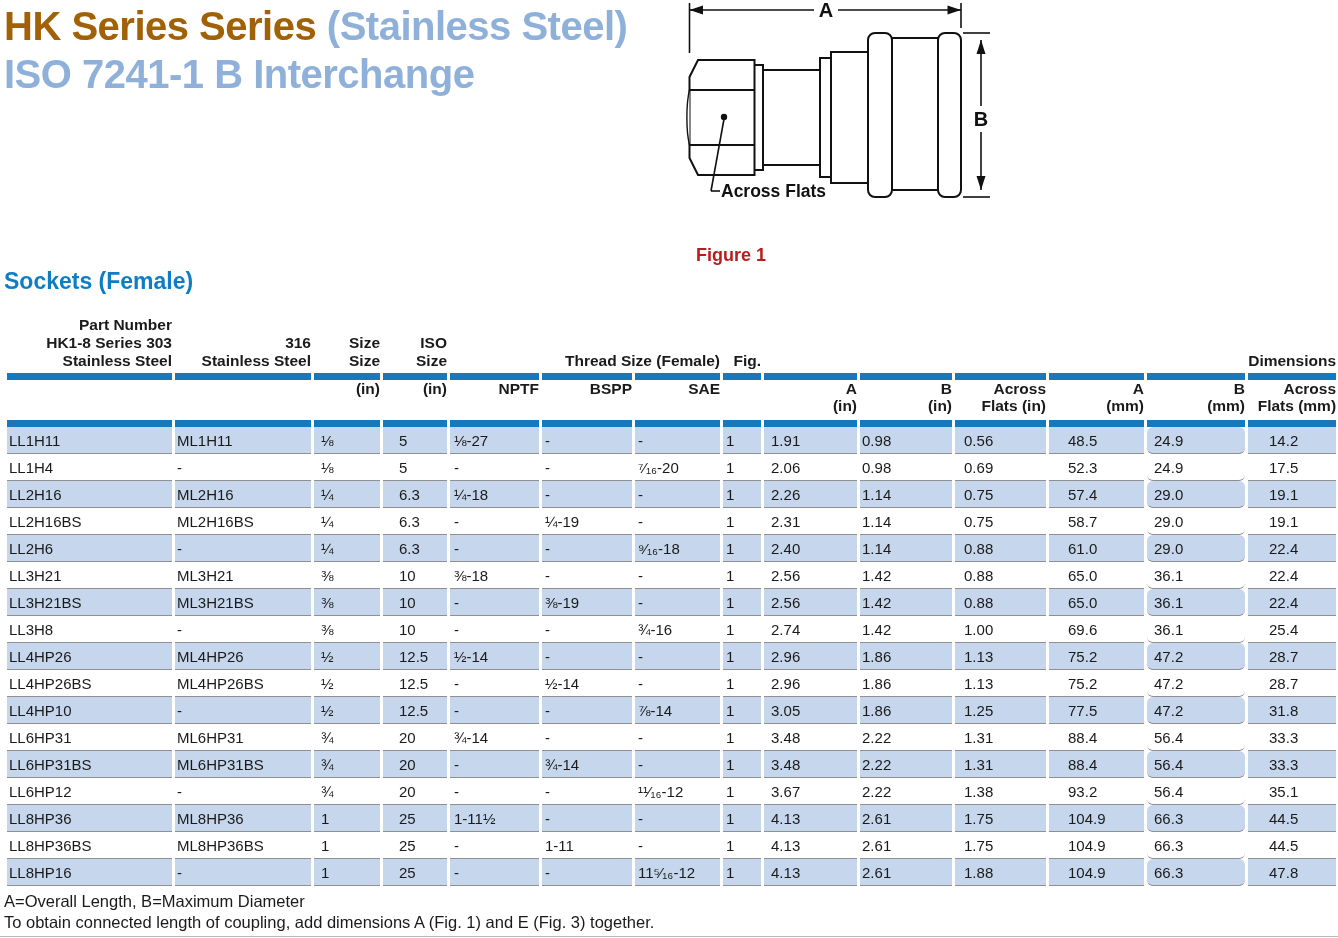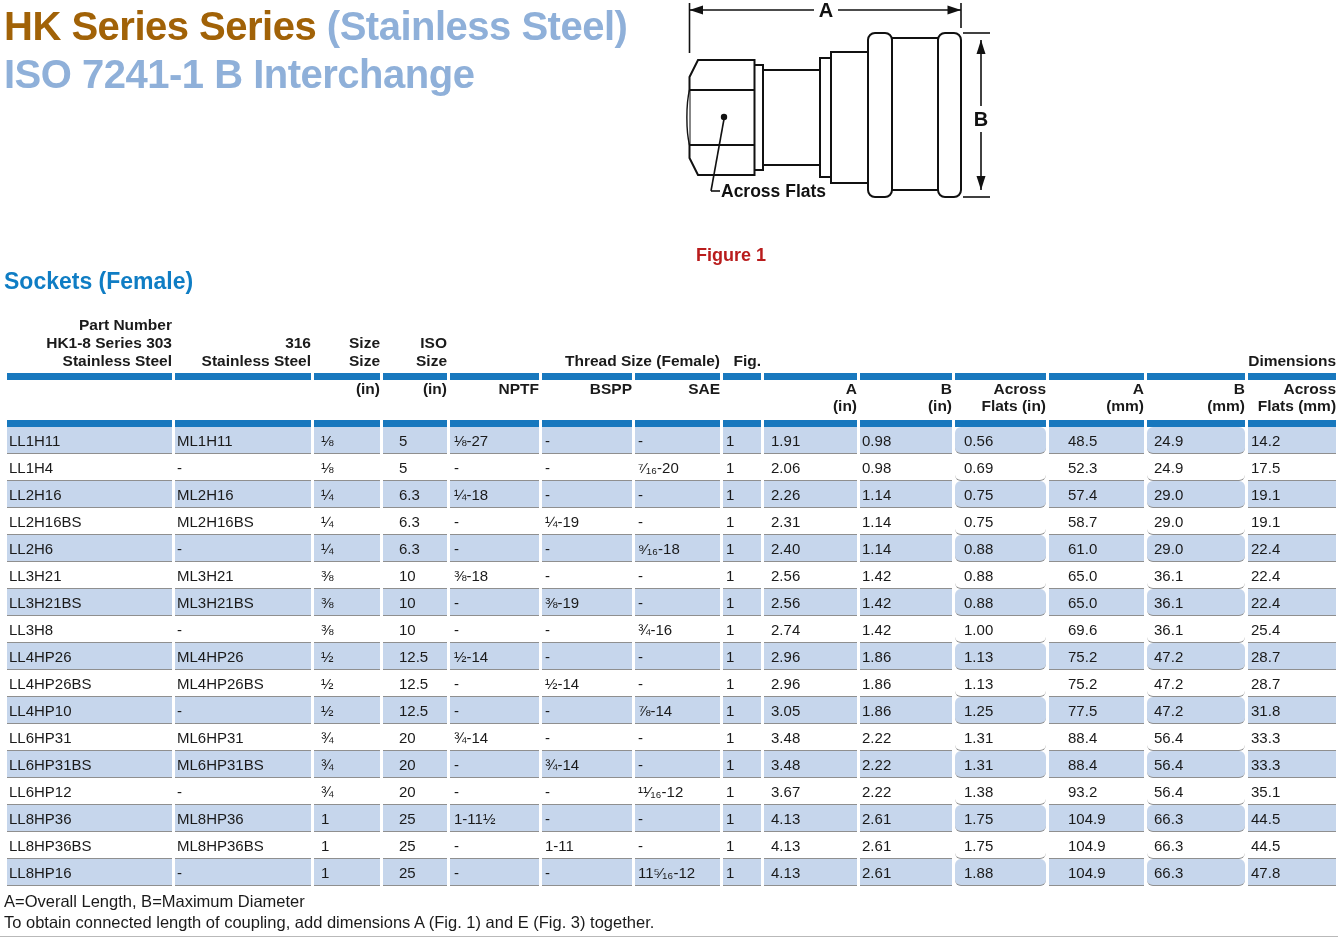--- a/index.html
+++ b/index.html
@@ -35,22 +35,22 @@
   tbody td{
     height:26px;padding:0 0 0 2px;
     border-bottom:1px solid #8f8f8f;
     white-space:nowrap;overflow:hidden;
   }
   tr.shaded td{background:#c6d6ec;}
   
   td.c3{padding-left:7px;} td.c4{padding-left:16px;}
   td.c5{padding-left:4px;} td.c6{padding-left:3px;} td.c7{padding-left:3px;}
   td.c8{padding-left:3px;} td.c9{padding-left:7px;} td.c10{padding-left:2px;}
-  td.c11{padding-left:9px;border-radius:6px;} td.c12{padding-left:19px;} td.c13{padding-left:7px;border-radius:6px;}
-  td.c14{padding-left:3px;}
+  td.c11{padding-left:9px;} td.c12{padding-left:19px;} td.c13{padding-left:7px;border-radius:6px;}
+  td.c14{padding-left:21px;}
   th.pc3{padding-left:5px;} th.pc4{padding-left:2px;}
   
   .footnotes{margin-top:5px;font-size:16.5px;line-height:21px;}
   .bottom-rule{position:absolute;left:0;right:0;bottom:1px;height:1px;background:#b9b9b9;}
 </style>
 </head>
 <body>
 
 <div class="page">
 

